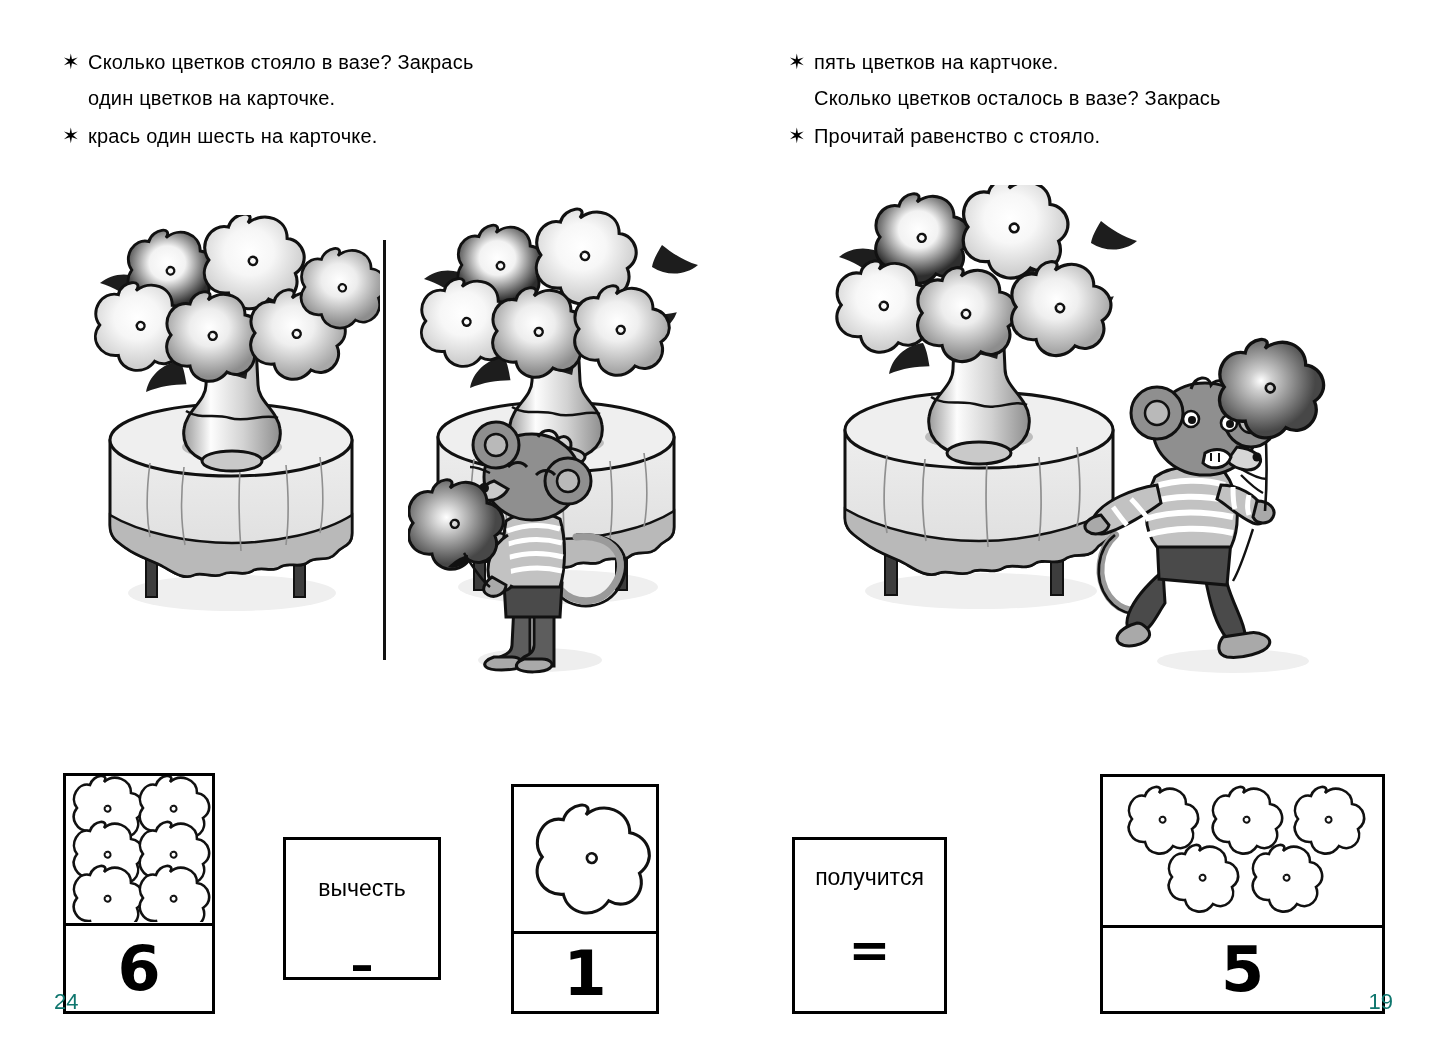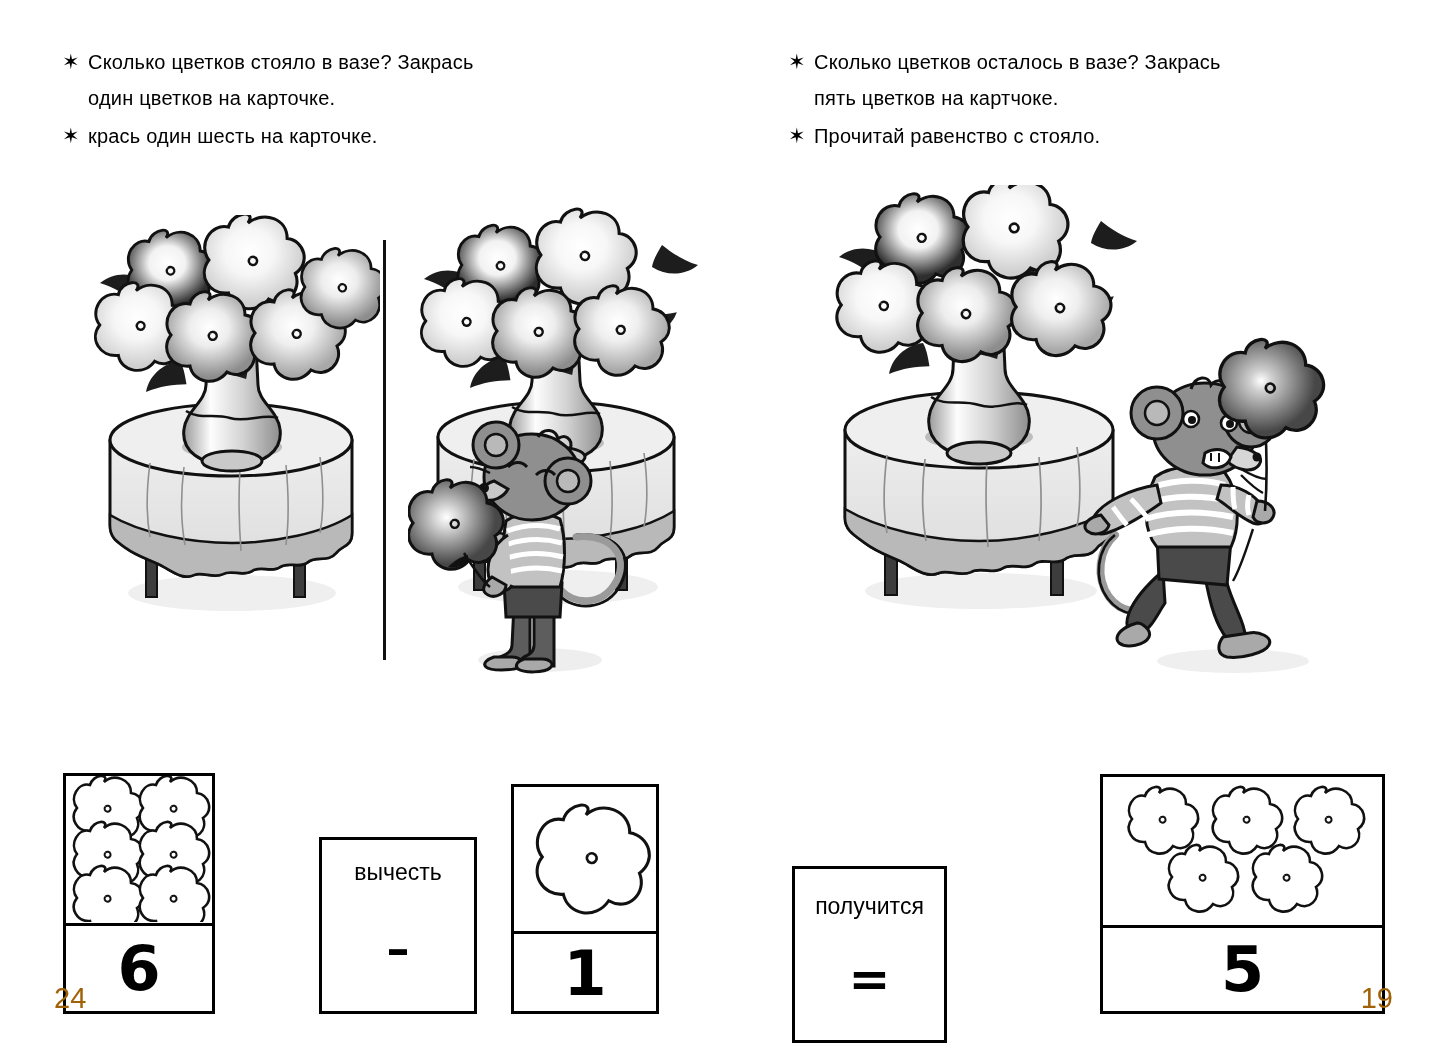--- a/index.html
+++ b/index.html
@@ -130,22 +130,22 @@
     inset: 0;
   }
   .flower-grid svg {
     position: absolute;
   }
 
   
   .page-number {
     position: absolute;
     bottom: 36px;
-    font-size: 29px;
-    color: #a16207;
+    font-size: 22px;
+    color: #0f766e;
   }
   .pn-left  { left: 54px; }
   .pn-right { right: 52px; }
 </style>
 </head>
 <body>
 
 <div class="page page-left">
 
   <div class="instructions">
@@ -477,21 +477,21 @@
             <use href="#outlineFlower" x="38" y="122"></use>
             <use href="#outlineFlower" x="104" y="122"></use>
           </svg>
         </div>
       </div>
       <div class="card-bottom" style="height:85px;">
         <span class="numeral">6</span>
       </div>
     </div>
 
-    <div class="card op-card" style="left:283px; top:86px; width:158px; height:177px; padding-top:21px;margin-left:36px;">
+    <div class="card op-card" style="left:283px; top:86px; width:158px; height:143px; padding-top:37px;">
       <span class="op-word">вычесть</span>
       <span class="op-sym" style="font-size:46px; margin-top:42px;">–</span>
     </div>
 
     <div class="card" style="left:511px; top:33px; width:148px; height:230px;">
       <div class="card-top" style="height:147px;">
         <div class="flower-grid">
           <svg width="144" height="144" viewBox="0 0 144 144">
             <g transform="translate(72,70) scale(1.62)">
               <path d="M0,-26 C10,-35 27,-29 27,-15 C39,-13 44,2 33,10 C38,22 26,34 14,27
@@ -509,21 +509,21 @@
   </div>
 
   <div class="page-number pn-left">24</div>
 </div>
 
 <div class="page page-right">
 
   <div class="instructions">
     <div class="instr-item">
       <span class="bullet">✶</span>
-      <span class="instr-text"><span class="ln">Сколько цветков осталось в вазе? Закрась</span><span class="ln">пять  цветков  на  картчоке.</span></span>
+      <span class="instr-text"><span class="ln">пять  цветков  на  картчоке.</span><span class="ln">Сколько цветков осталось в вазе? Закрась</span></span>
     </div>
     <div class="instr-item">
       <span class="bullet">✶</span>
       <span class="instr-text"><span class="ln">Прочитай  равенство   с  стояло.</span></span>
     </div>
   </div>
 
   <div class="illus-area" style="left:90px; top:185px;">
     <svg class="art" width="560" height="510" viewBox="0 0 560 510">
       <defs>
@@ -706,21 +706,21 @@
                    C8,52 -15,48 -18,31 C-37,33 -48,14 -37,0 C-48,-14 -35,-35 -18,-31
                    C-15,-46 9,-47 0,-35 Z" fill="url(#fCdark)"></path>
           <path d="M2,-2 a4,4 0 1,1 -0.1,0.1" fill="none" stroke="#111" stroke-width="2.4"></path>
         </g>
       </g>
     </svg>
   </div>
 
   <div class="cards">
 
-    <div class="card op-card" style="left:69px; top:86px; width:155px; height:177px; padding-top:26px;margin-top:29px;">
+    <div class="card op-card" style="left:69px; top:86px; width:155px; height:177px; padding-top:26px;">
       <span class="op-word">получится</span>
       <span class="op-sym" style="font-size:50px; margin-top:36px;">=</span>
     </div>
 
     <div class="card" style="left:377px; top:23px; width:285px; height:240px;">
       <div class="card-top" style="height:151px;">
         <div class="flower-grid">
           <svg width="281" height="148" viewBox="0 0 281 148">
             <defs>
               <g id="outlineFlower5">

